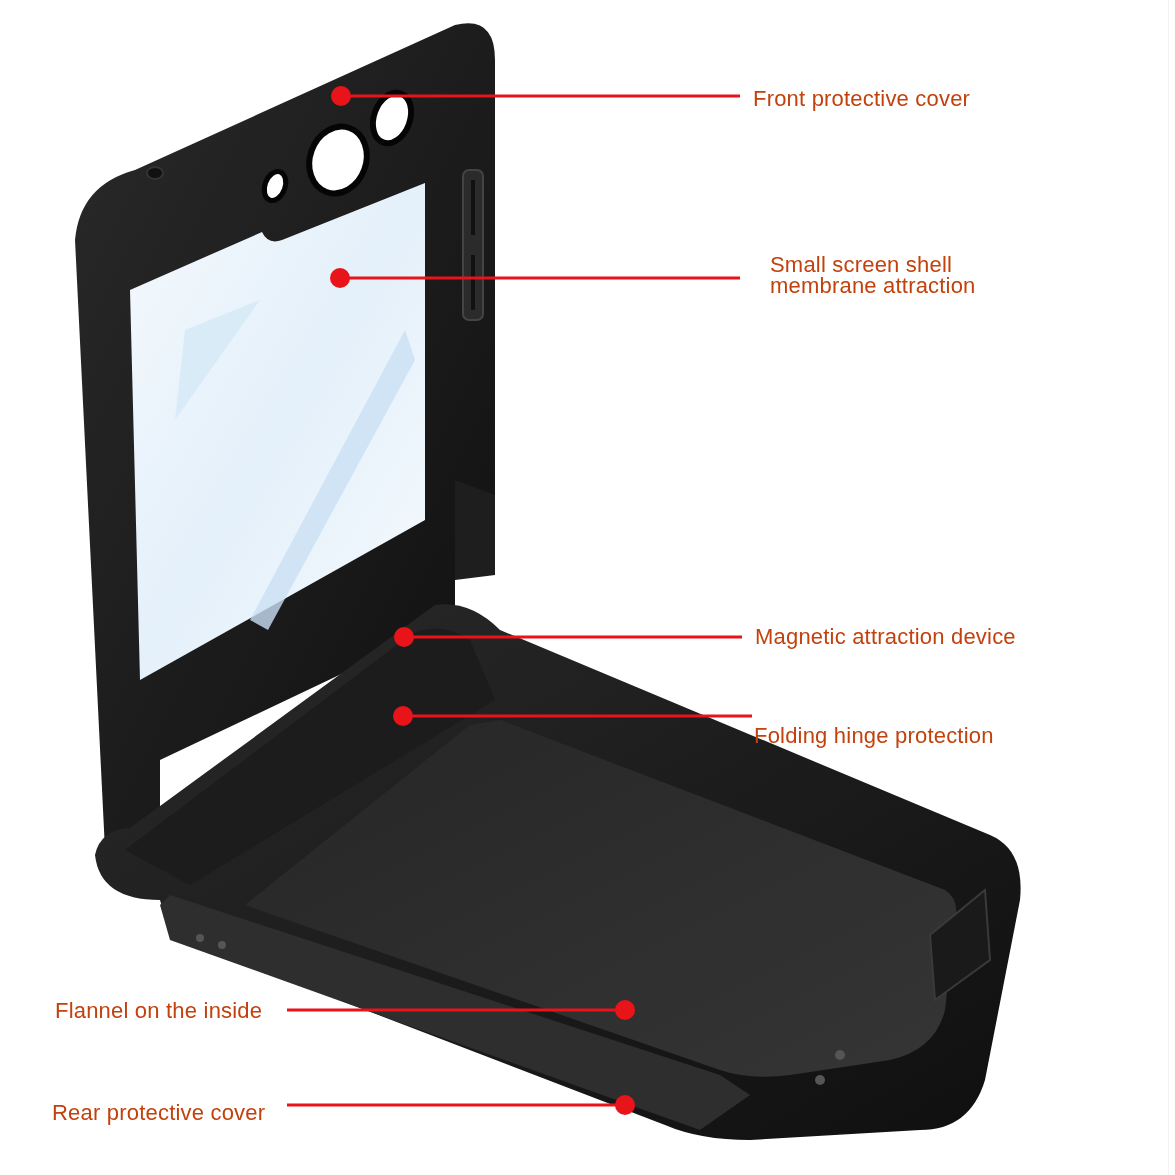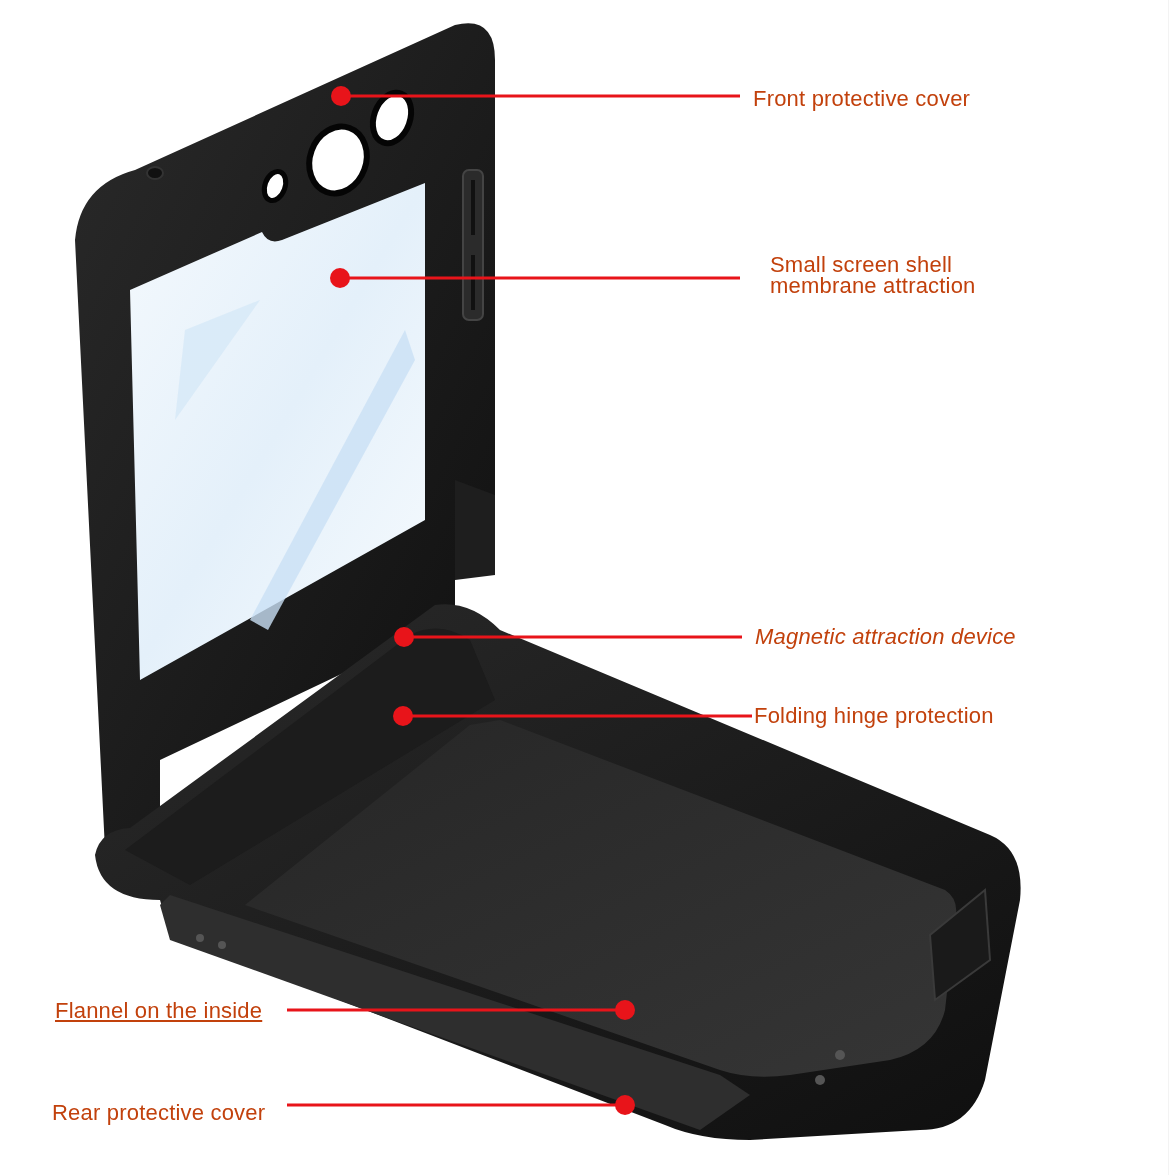--- a/index.html
+++ b/index.html
@@ -101,27 +101,27 @@
   </svg>
 
   <div id="label-layer">
     <div class="label" style="left:753px; top:88px;">
       <span>Front protective cover</span>
     </div>
     <div class="label" style="left:750px; top:254px;margin-left:20px;">
       <span class="line2">Small screen shell</span>
       <span class="line2">membrane attraction</span>
     </div>
-    <div class="label" style="left:755px; top:626px;font-style:italic;">
+    <div class="label" style="left:755px; top:626px;">
       <span>Magnetic attraction device</span>
     </div>
-    <div class="label" style="left:754px; top:705px;">
+    <div class="label" style="left:754px; top:725px;">
       <span>Folding hinge protection</span>
     </div>
-    <div class="label" style="left:55px; top:1000px;text-decoration:underline;">
+    <div class="label" style="left:55px; top:1000px;">
       <span>Flannel on the inside</span>
     </div>
     <div class="label" style="left:52px; top:1102px;">
       <span>Rear protective cover</span>
     </div>
   </div>
 
   <div class="edge-line"></div>
 </div>
 

